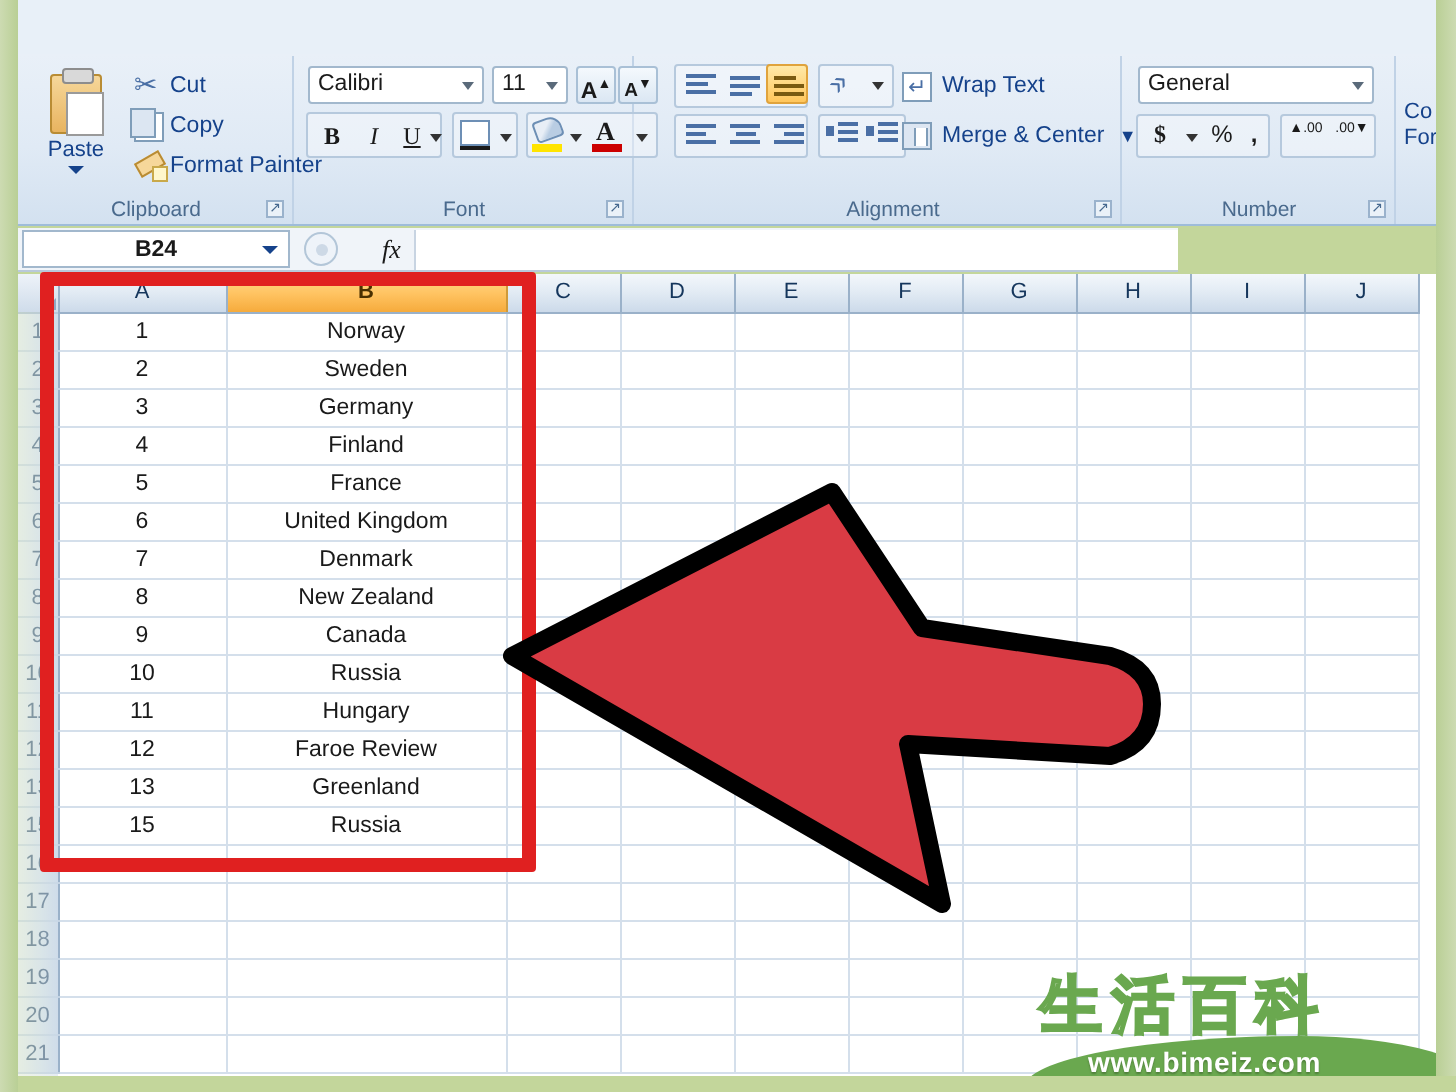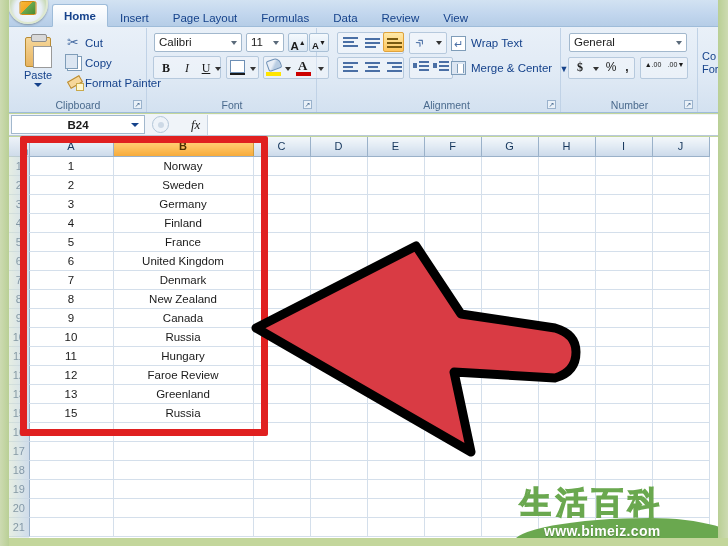--- a/index.html
+++ b/index.html
@@ -257,21 +257,21 @@
 
   
   .g-cond { left: 699px; width: 29px; border-right: none; }
   .cond-label {
     position: absolute; left: 3px; top: 22px; font-size: 11px;
     color: #15428b; line-height: 13px; white-space: nowrap;
   }
 
   
   .formula-bar {
-    position: absolute; left: 9px; top: 114px; width: 709px; height: 22px;
+    position: absolute; left: 9px; top: 114px; width: 580px; height: 22px;
     background: #f0f4f9; border-bottom: 1px solid #b9c9da;
     display: flex; align-items: center;
   }
   .name-box {
     width: 134px; height: 19px; margin-left: 2px;
     background: #ffffff; border: 1px solid #a2b8cd;
     font-size: 11.5px; line-height: 18px; text-align: center;
     color: #1a1a1a; position: relative; font-weight: bold;
   }
   .name-box .caret {
@@ -389,34 +389,20 @@
     border-radius: 70% 30% 0 0 / 100% 100% 0 0;
   }
 </style>
 </head>
 <body>
 
 <div id="app">
 
   <div class="ribbon">
 
-    <div class="tabstrip">
-      <div class="office-btn">
-        <div class="logo"></div>
-      </div>
-      <div class="tabs">
-        <div class="tab active">Home</div>
-        <div class="tab">Insert</div>
-        <div class="tab">Page Layout</div>
-        <div class="tab">Formulas</div>
-        <div class="tab">Data</div>
-        <div class="tab">Review</div>
-        <div class="tab">View</div>
-      </div>
-    </div>
 
     <div class="ribbon-body">
 
       <div class="group g-clipboard">
         <div class="paste-btn">
           <div class="clipboard-icon"></div>
           <div class="paste-label">Paste</div>
           <div class="paste-caret"></div>
         </div>
         <div class="cmd" style="top:5px;">

